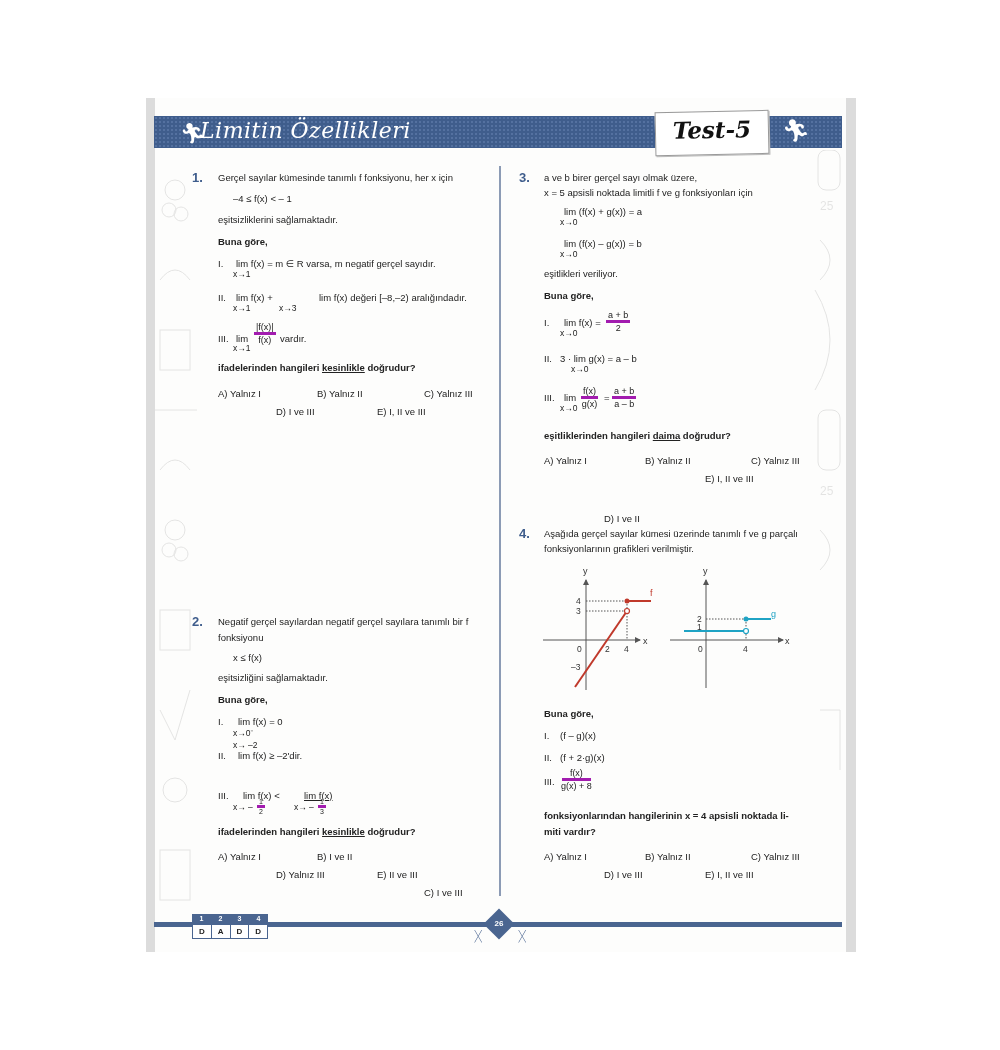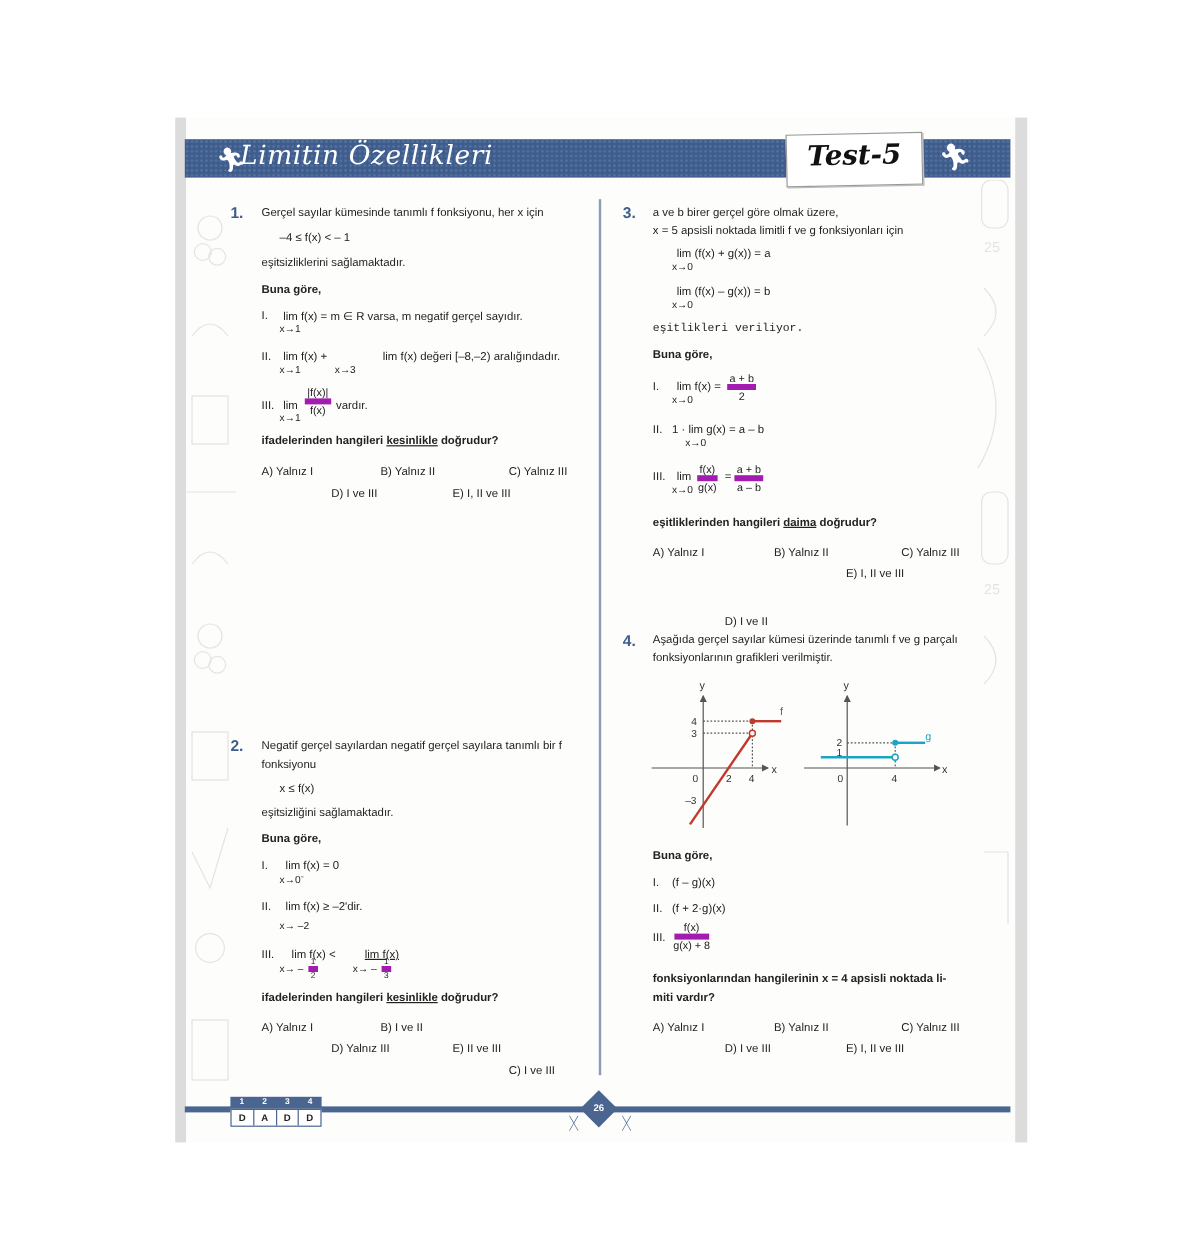--- a/index.html
+++ b/index.html
@@ -19,21 +19,21 @@
   .test-box { position:absolute; left:655px; top:111px; width:112px; height:42px; background:#fff; border:1px solid #999; transform:rotate(-1.2deg); box-shadow:1px 1px 0 #bbb; }
   .test-label { position:absolute; left:0; width:100%; top:4px; text-align:center; font-family:"DejaVu Serif", serif; font-weight:bold; font-style:italic; font-size:23px; color:#111; }
   .header-figure-r { position:absolute; left:782px; top:118px; color:#fff; font-size:22px; }
   .col-divider { position:absolute; left:499px; top:166px; width:2px; height:730px; background:#8c9bb5; }
   .q-num { position:absolute; font-weight:bold; color:#3f5d8c; font-size:13px; }
   .t { position:absolute; font-size:9.5px; white-space:nowrap; color:#222; }
   .b { font-weight:bold; }
   .u { text-decoration:underline; }
   .sub { position:absolute; font-size:8.5px; white-space:nowrap; color:#222; }
   .frac { position:absolute; display:flex; flex-direction:column; align-items:center; font-size:9px; }
-  .frac .num { border-bottom:5px solid #a21caf; padding:0 2px; }
+  .frac .num { border-bottom:3px solid #a21caf; padding:0 2px; }
   .footer-line { position:absolute; left:154px; top:922px; width:688px; height:5px; background:#4a6590; }
   .answer-key { position:absolute; left:192px; top:914px; width:76px; height:26px; }
   .ak-head { display:flex; background:#4a6590; height:10px; }
   .ak-head span { flex:1; text-align:center; color:#fff; font-size:7px; font-weight:bold; line-height:10px; }
   .ak-row { display:flex; border:1px solid #4a6590; background:#fff; height:13px; }
   .ak-row span { flex:1; text-align:center; font-size:8px; font-weight:bold; line-height:13px; border-right:1px solid #4a6590; }
   .ak-row span:last-child { border-right:none; }
   .page-num { position:absolute; left:488px; top:913px; width:22px; height:22px; background:#4a6590; transform:rotate(45deg); }
   .page-num-text { position:absolute; left:488px; top:919px; width:22px; text-align:center; color:#fff; font-size:8px; font-weight:bold; }
   .footer-fig { position:absolute; top:928px; color:#4a6590; font-size:14px; }
@@ -129,21 +129,21 @@
   <div class="t" style="left:233px;top:652px;">x ≤ f(x)</div>
   <div class="t" style="left:218px;top:672px;">eşitsizliğini sağlamaktadır.</div>
   <div class="t b" style="left:218px;top:694px;">Buna göre,</div>
 
   <div class="t" style="left:218px;top:716px;">I.</div>
   <div class="t" style="left:238px;top:716px;">lim f(x) = 0</div>
   <div class="sub" style="left:233px;top:727px;">x→0⁻</div>
 
   <div class="t" style="left:218px;top:750px;">II.</div>
   <div class="t" style="left:238px;top:750px;">lim f(x) ≥ –2'dir.</div>
-  <div class="sub" style="left:233px;top:766px;">x→ –2</div>
+  <div class="sub" style="left:233px;top:740px;">x→ –2</div>
 
   <div class="t" style="left:218px;top:790px;">III.</div>
   <div class="t" style="left:243px;top:790px;">lim   f(x) &lt;</div>
   <div class="sub" style="left:233px;top:802px;">x→ –</div>
   <div class="frac" style="left:257px;top:798px;font-size:7px;">
     <span class="num">1</span>
     <span>2</span>
   </div>
   <div class="t" style="left:304px;top:790px;text-decoration:underline;">lim   f(x)</div>
   <div class="sub" style="left:294px;top:802px;">x→ –</div>
@@ -156,39 +156,39 @@
 
   <div class="t" style="left:218px;top:851px;">A) Yalnız I</div>
   <div class="t" style="left:317px;top:851px;">B) I ve II</div>
   <div class="t" style="left:424px;top:851px;margin-top:36px;">C) I ve III</div>
   <div class="t" style="left:276px;top:869px;">D) Yalnız III</div>
   <div class="t" style="left:377px;top:869px;">E) II ve III</div>
 </div>
 
 <div>
   <div class="q-num" style="left:519px;top:170px;">3.</div>
-  <div class="t" style="left:544px;top:172px;">a ve b birer gerçel göre olmak üzere,</div>
+  <div class="t" style="left:544px;top:172px;">a ve b birer gerçel sayı olmak üzere,</div>
   <div class="t" style="left:544px;top:187px;">x = 5 apsisli noktada limitli f ve g fonksiyonları için</div>
   <div class="t" style="left:564px;top:206px;">lim (f(x) + g(x)) = a</div>
   <div class="sub" style="left:560px;top:217px;">x→0</div>
   <div class="t" style="left:564px;top:238px;">lim (f(x) – g(x)) = b</div>
   <div class="sub" style="left:560px;top:249px;">x→0</div>
-  <div class="t" style="left:544px;top:268px;font-family:Liberation Mono, monospace;">eşitlikleri veriliyor.</div>
+  <div class="t" style="left:544px;top:268px;">eşitlikleri veriliyor.</div>
   <div class="t b" style="left:544px;top:290px;">Buna göre,</div>
 
   <div class="t" style="left:544px;top:317px;">I.</div>
   <div class="t" style="left:564px;top:317px;">lim f(x) =</div>
   <div class="sub" style="left:560px;top:328px;">x→0</div>
   <div class="frac" style="left:606px;top:310px;">
     <span class="num">a + b</span>
     <span>2</span>
   </div>
 
   <div class="t" style="left:544px;top:353px;">II.</div>
-  <div class="t" style="left:560px;top:353px;">1 · lim g(x) = a – b</div>
+  <div class="t" style="left:560px;top:353px;">3 · lim g(x) = a – b</div>
   <div class="sub" style="left:571px;top:364px;">x→0</div>
 
   <div class="t" style="left:544px;top:392px;">III.</div>
   <div class="t" style="left:564px;top:392px;">lim</div>
   <div class="sub" style="left:560px;top:403px;">x→0</div>
   <div class="frac" style="left:581px;top:386px;">
     <span class="num">f(x)</span>
     <span>g(x)</span>
   </div>
   <div class="t" style="left:604px;top:392px;">=</div>

